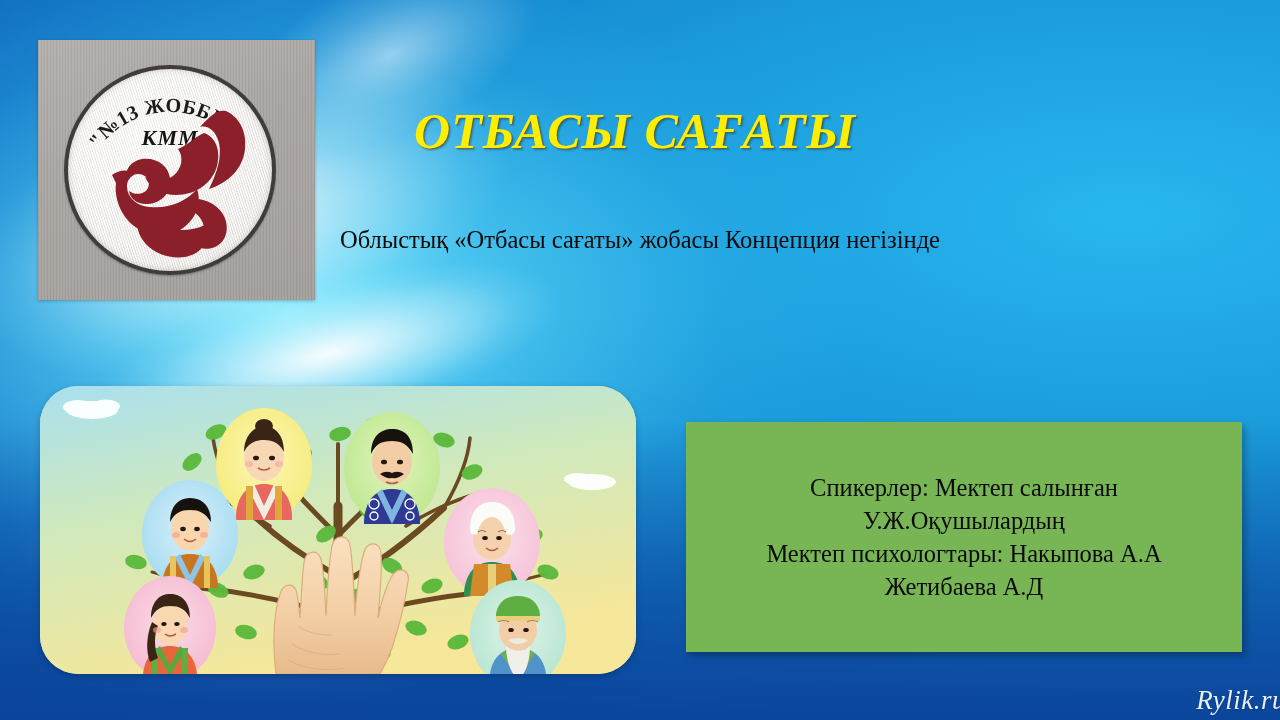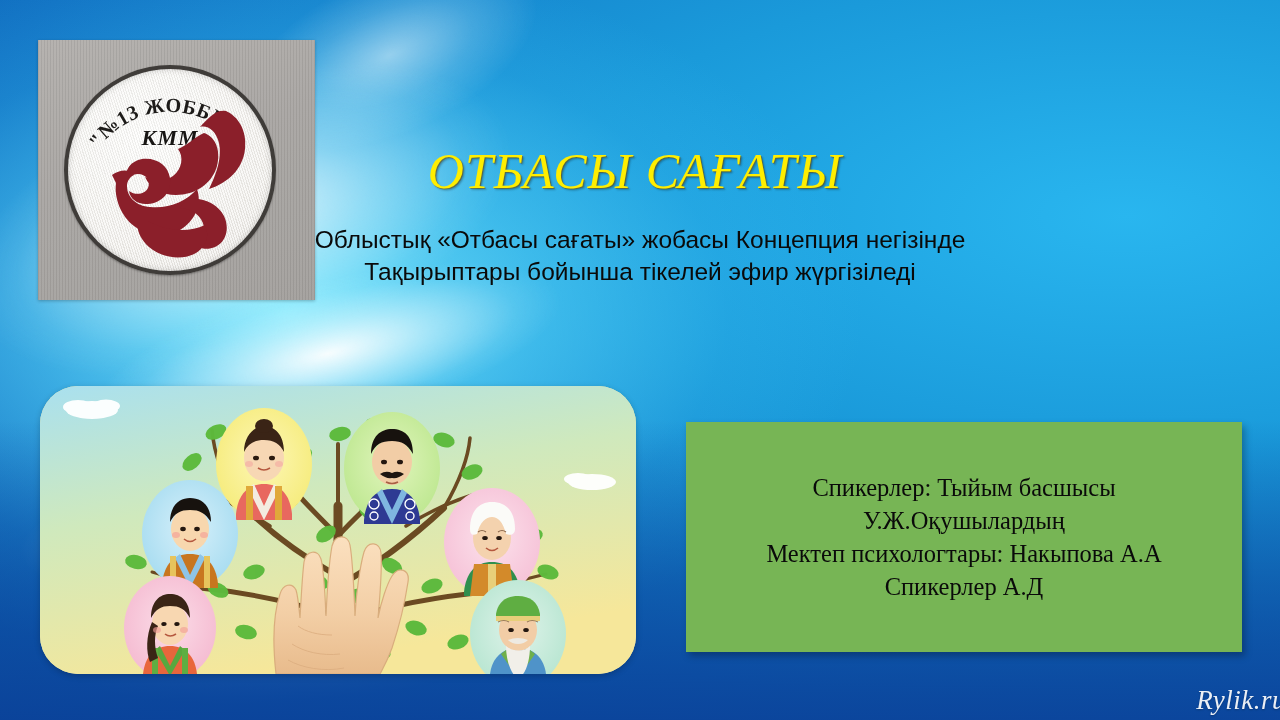--- a/index.html
+++ b/index.html
@@ -115,40 +115,39 @@
   }
   .ornament { position: absolute; left: 8px; top: 34px; width: 196px; height: 160px; }
 
   
   .title {
     position: absolute;
     left: 330px; top: 105px;
     width: 610px;
     text-align: center;
     font-family: "Liberation Serif", serif;
-    font-weight: normal;
+    font-weight: bold;
     font-style: italic;
     font-size: 50px;
     line-height: 1.05;
     color: #ffee00;
     letter-spacing: 1px;
     text-shadow:
       1px 1px 0 rgba(120,80,0,0.55),
       2px 2px 2px rgba(0,0,0,0.28);
     white-space: nowrap;
-    margin-top: 40px;
   }
 
   
   .body-block {
     position: absolute;
     left: 170px; top: 224px;
     width: 940px;
     text-align: center;
-    font-family: Liberation Sans, sans-serif;
+    font-family: Liberation Serif, serif;
     font-size: 24.5px;
     line-height: 31.5px;
     color: #0a0a0a;
   }
   .body-block .line { white-space: nowrap; }
 
   
   .tree-card {
     position: absolute;
     left: 40px; top: 386px;
@@ -242,21 +241,20 @@
                    C106 158 86 155 73 144 C64 136 60 126 62 118 L72 118 Z"></path>
         </g>
       </svg>
     </div>
   </div>
 
   <div class="title">ОТБАСЫ САҒАТЫ</div>
 
   <div class="body-block">
     <div class="line">Облыстық «Отбасы сағаты» жобасы Концепция негізінде</div>
-    <div class="line">Тақырыптары бойынша тікелей эфир жүргізіледі</div>
   </div>
 
   <div class="tree-card">
     <svg class="tree-svg" viewBox="0 0 596 288" preserveAspectRatio="none">
       <defs>
         <linearGradient id="skyg" x1="0" y1="0" x2="0.35" y2="1">
           <stop offset="0%" stop-color="#a9e0ef"></stop>
           <stop offset="45%" stop-color="#cfe9bd"></stop>
           <stop offset="100%" stop-color="#f6e79a"></stop>
         </linearGradient>
@@ -477,22 +475,22 @@
           <path d="M258 240 C266 246 278 249 292 249"></path>
           <path d="M252 258 C264 266 282 270 300 268"></path>
           <path d="M248 274 C262 282 284 286 304 282"></path>
         </g>
       </g>
     </svg>
   </div>
 
   <div class="green-box">
     <div class="green-text">
-      <div class="line">Спикерлер: Тыйым басшысы</div>
+      <div class="line">Спикерлер: Мектеп салынған</div>
       <div class="line">У.Ж.Оқушылардың</div>
       <div class="line">Мектеп психологтары: Накыпова А.А</div>
-      <div class="line">Спикерлер А.Д</div>
+      <div class="line">Жетибаева А.Д</div>
     </div>
   </div>
 
   <div class="watermark">Rylik.ru</div>
 
 </div>
 
 </body></html>

